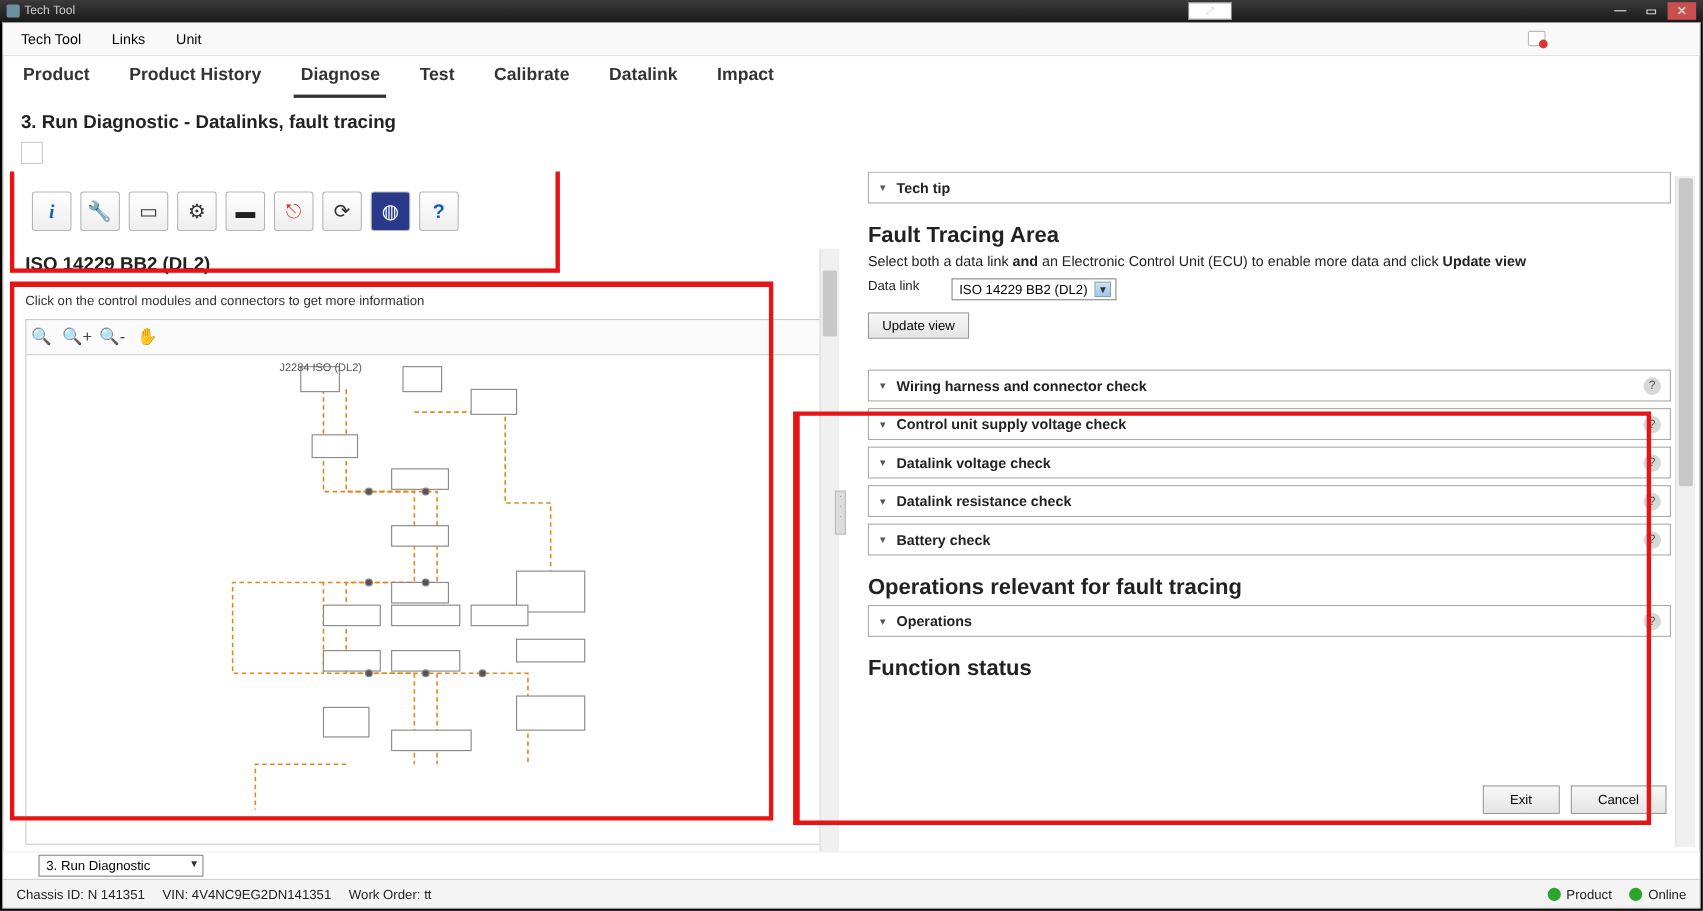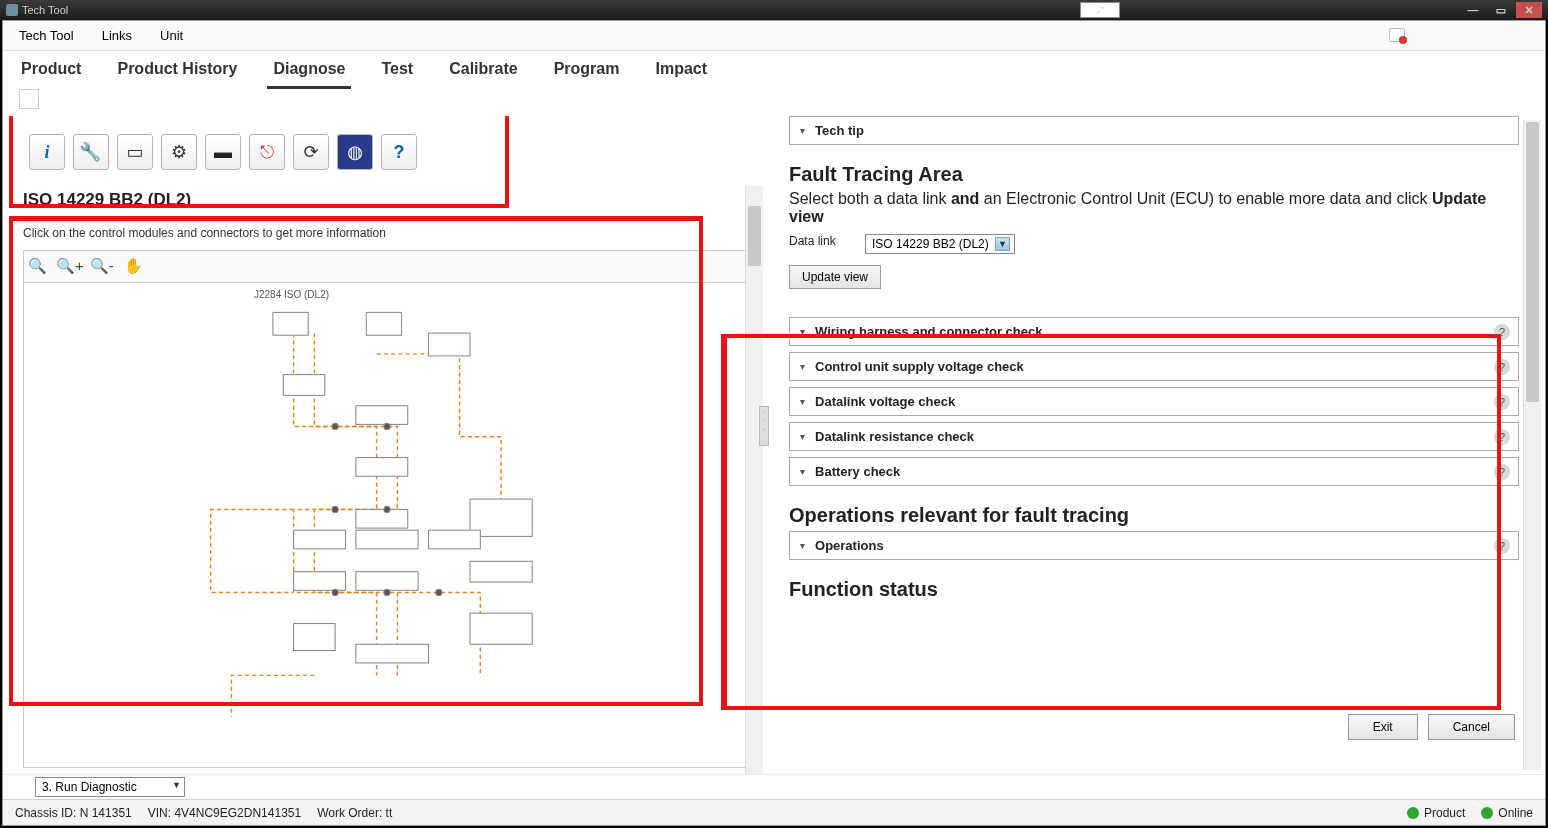--- a/index.html
+++ b/index.html
@@ -58,21 +58,21 @@
   .left-scroll .thumb { position: absolute; left: 2px; right: 2px; top: 20px; height: 60px; background: #c8c8c8; border-radius: 2px; }
   .splitter { position: absolute; left: 756px; top: 290px; width: 10px; height: 40px; background: #ddd; border: 1px solid #bbb; }
   .splitter::before { content:"·\A·\A·"; white-space: pre; font-size: 8px; color: #888; text-align:center; display:block;}
 
   .right-pane { flex: 1; padding: 0 26px 6px 26px; overflow: hidden; position: relative; }
   .right-scroll { position: absolute; right: 4px; top: 4px; bottom: 4px; width: 18px; background: #f0f0f0; border-left: 1px solid #ddd; }
   .right-scroll .thumb { position: absolute; left: 2px; right: 2px; top: 2px; height: 280px; background: #c8c8c8; border-radius: 2px; }
   
   .r-heading { font-size: 16px; font-weight: bold; color: #222; margin: 8px 0 10px 0; }
   .r-subhead { font-size: 20px; font-weight: bold; color: #222; margin: 18px 0 4px 0; }
-  .r-instr { font-size: 16px; color: #222; margin: 2px 0 8px 0; }
+  .r-instr { font-size: 13px; color: #222; margin: 2px 0 8px 0; }
   .r-instr .bold { font-weight: bold; }
   
   .accordion { border: 1px solid #aaa; background: #fff; padding: 6px 10px; margin-bottom: 6px; display: flex; align-items: center; font-size: 13px; color: #222; cursor: pointer; position: relative; }
   .accordion .chev { margin-right: 10px; font-size: 10px; color: #555; }
   .accordion .q { position: absolute; right: 8px; width: 16px; height: 16px; border-radius: 50%; background: #d8d8d8; color: #555; font-size: 11px; display: flex; align-items: center; justify-content: center; }
   
   .form-row { display: flex; align-items: flex-start; gap: 10px; margin: 3px 0; font-size: 12px; }
   .form-row label { width: 66px; color: #222; }
   .select { border: 1px solid #888; background: #fff; padding: 2px 22px 2px 6px; font-size: 12px; position: relative; display: inline-block; min-width: 60px; cursor: pointer; }
   .select::after { content: "▼"; position: absolute; right: 4px; top: 2px; font-size: 9px; color: #333; background: linear-gradient(to bottom,#cde3f7,#9fc4e8); padding: 1px 2px; border: 1px solid #7aa; }
@@ -121,24 +121,25 @@
     <span class="menuitem">Unit</span>
     <div class="notify-icon"></div>
   </div>
 
   <div class="tabbar">
     <div class="tab">Product</div>
     <div class="tab">Product History</div>
     <div class="tab active">Diagnose</div>
     <div class="tab">Test</div>
     <div class="tab">Calibrate</div>
-    <div class="tab">Program</div>
+    <div class="tab">Datalink</div>
     <div class="tab">Impact</div>
   </div>
 
+  <div class="page-title">3. Run Diagnostic - Datalinks, fault tracing</div>
   <div class="mini-icon-row"><div class="mini-icon"></div></div>
 
   <div class="content">
 
     <div class="left-pane">
       <div class="toolbar">
         <div class="tb-btn info">i</div>
         <div class="tb-btn wrench">🔧</div>
         <div class="tb-btn note">▭</div>
         <div class="tb-btn gear-doc">⚙︎</div>

